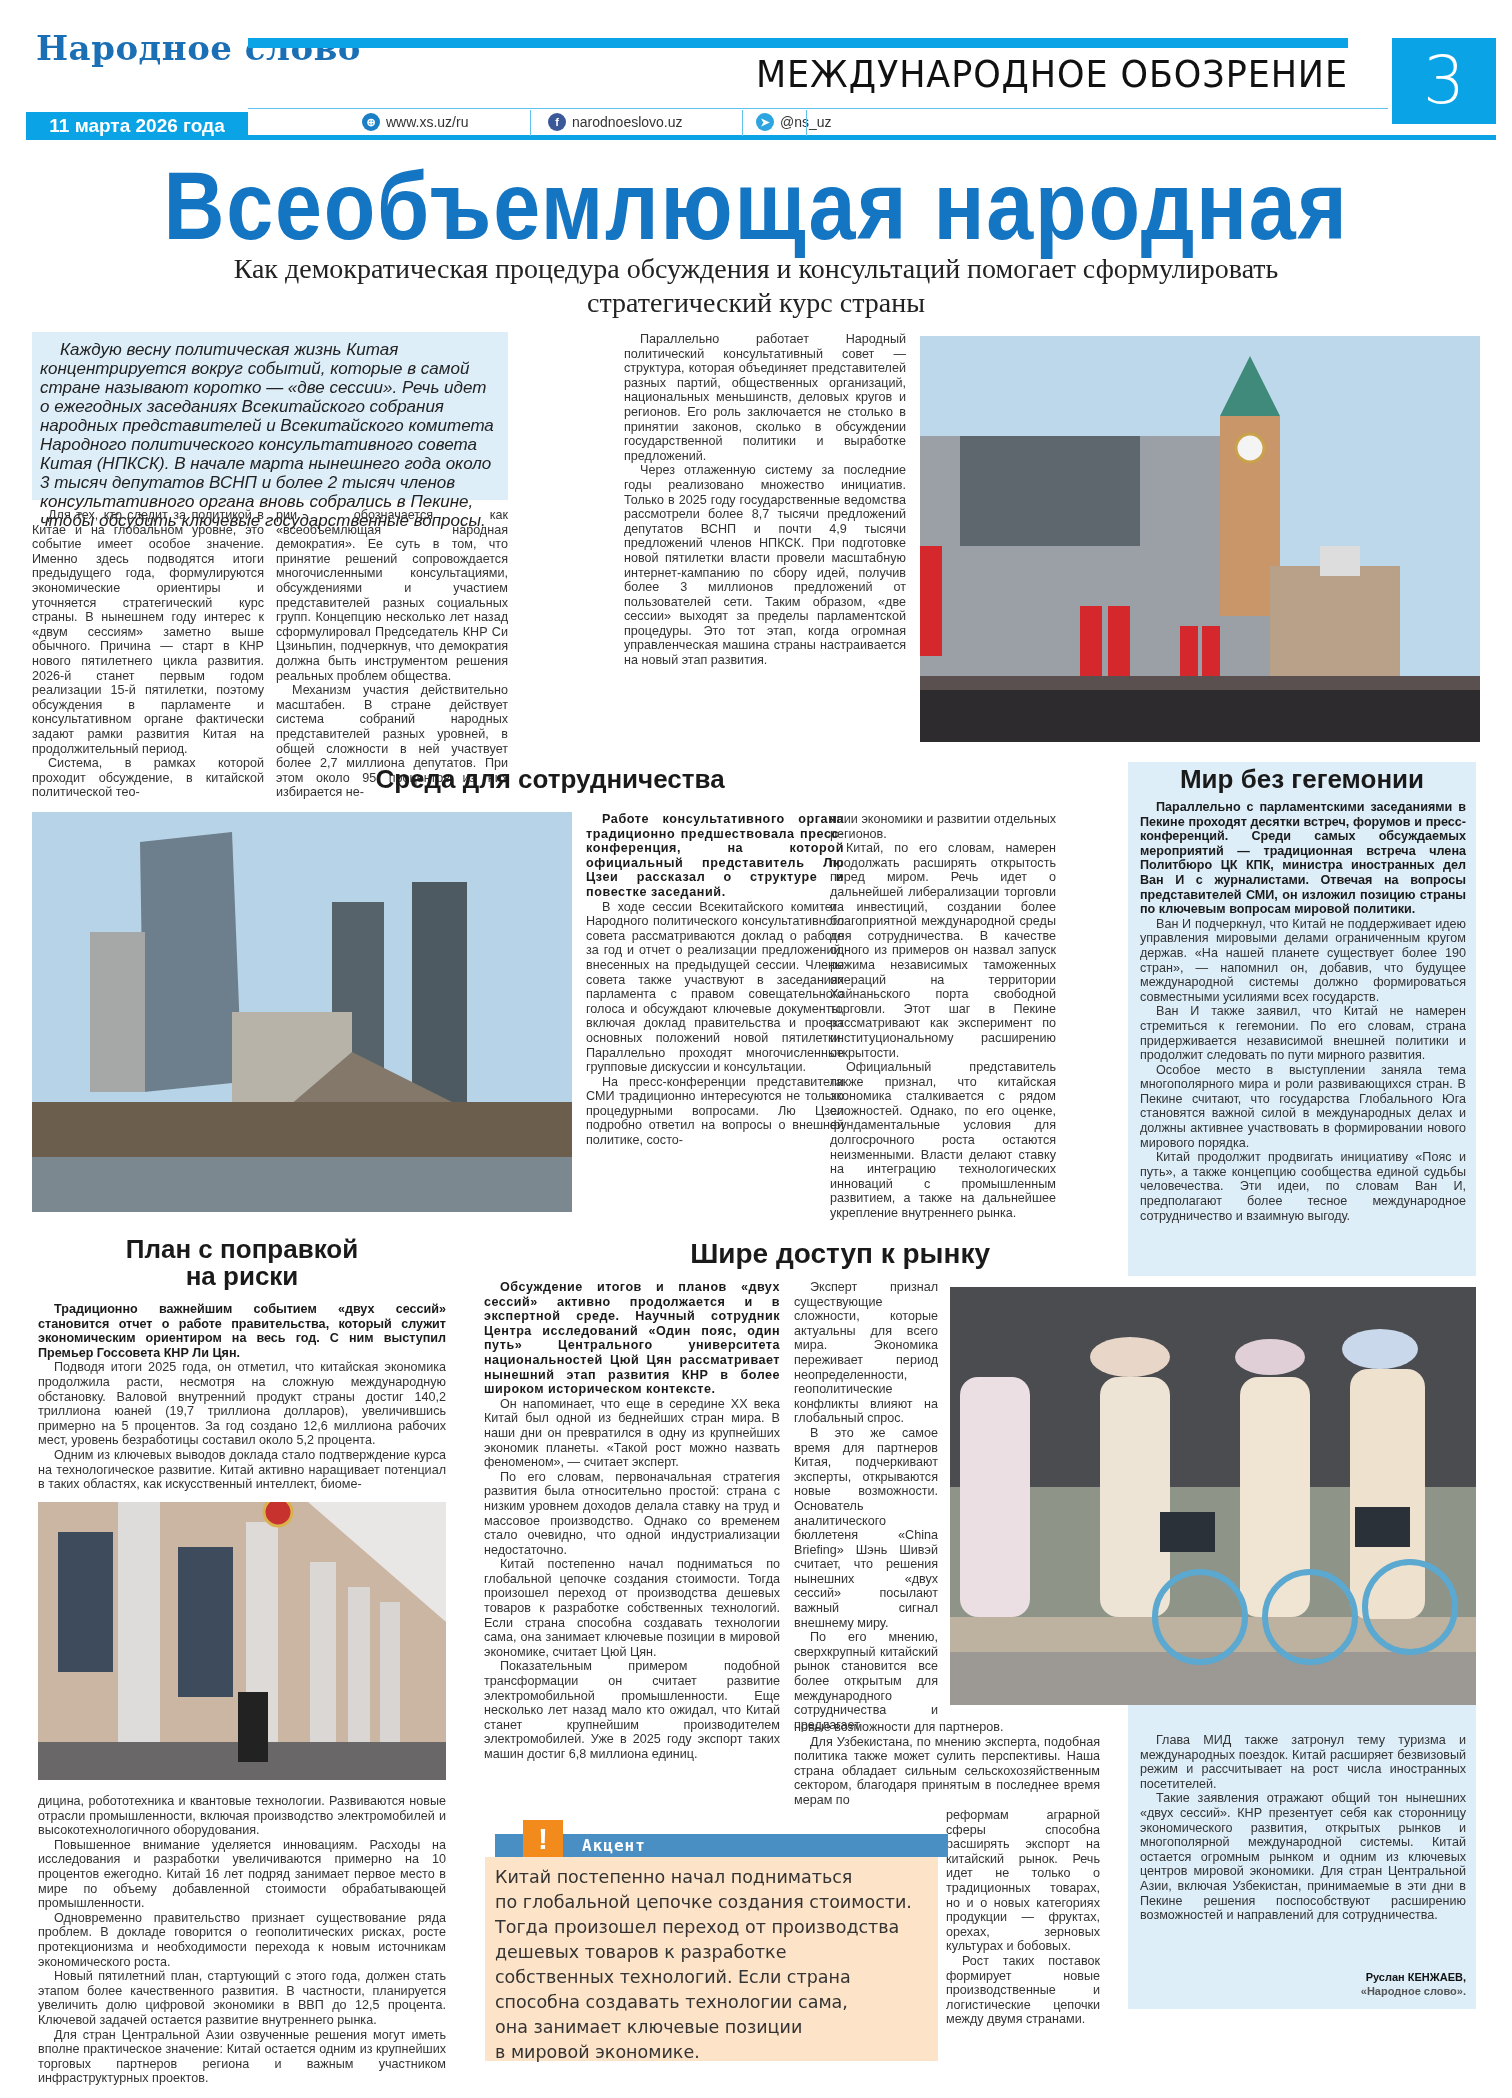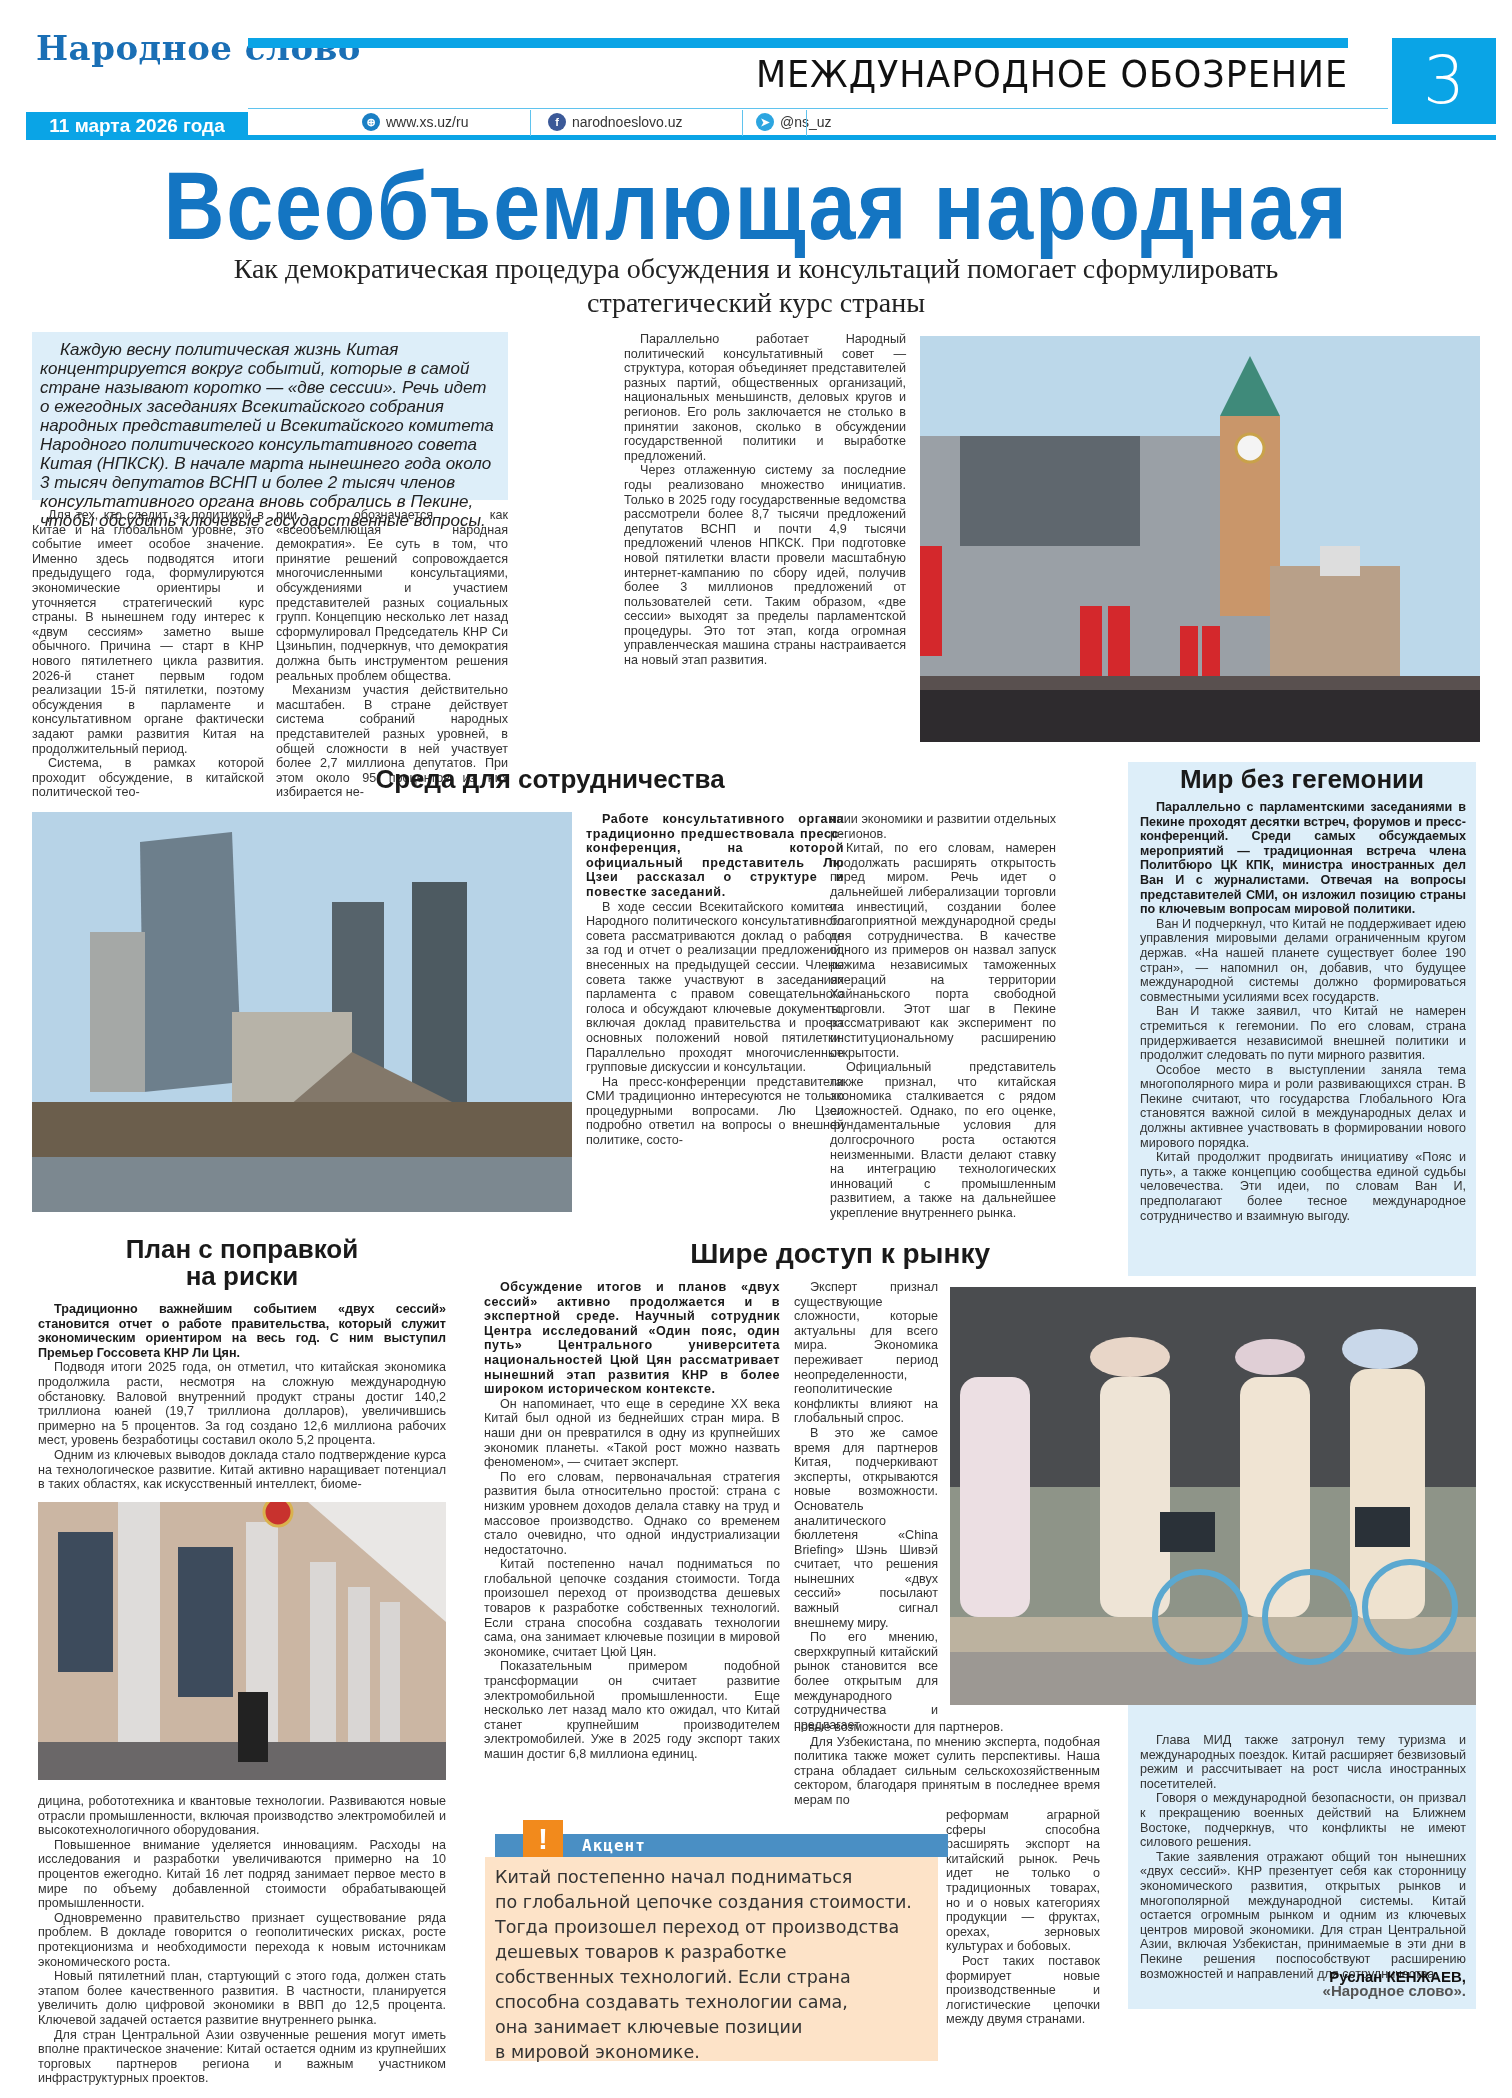--- a/index.html
+++ b/index.html
@@ -165,24 +165,23 @@
     <circle cx="360" cy="330" r="45" fill="none" stroke="#5ba8d0" stroke-width="6"></circle>
     <circle cx="460" cy="320" r="45" fill="none" stroke="#5ba8d0" stroke-width="6"></circle>
     <rect x="210" y="225" width="55" height="40" fill="#2a3138"></rect>
     <rect x="405" y="220" width="55" height="40" fill="#2a3138"></rect>
   </svg>
 </div>
 
 <div class="abs panel-blue" style="left:1128px;top:1705px;width:348px;height:304px;"></div>
 <div class="abs txt" style="left:1140px;top:1733px;width:326px;">
   <p>Глава МИД также затронул тему туризма и международных поездок. Китай расширяет безвизовый режим и рассчитывает на рост числа иностранных посетителей.</p>
-  <p>Говоря о международной безопасности, он призвал к прекращению военных действий на Ближнем Востоке, подчеркнув, что конфликты не имеют силового решения.</p>
   <p>Такие заявления отражают общий тон нынешних «двух сессий». КНР презентует себя как сторонницу экономического развития, открытых рынков и многополярной международной системы. Китай остается огромным рынком и одним из ключевых центров мировой экономики. Для стран Центральной Азии, включая Узбекистан, принимаемые в эти дни в Пекине решения поспособствуют расширению возможностей и направлений для сотрудничества.</p>
 </div>
-<div class="abs" style="left:1140px;top:1970px;width:326px;text-align:right;font-size:15px;line-height:14px;">
+<div class="abs" style="left:1140px;top:1970px;width:326px;text-align:right;font-size:11px;line-height:14px;">
   <div style="font-weight:bold;color:#111;">Руслан КЕНЖАЕВ,</div>
   <div style="font-weight:bold;color:#555;">«Народное слово».</div>
 </div>
 
 <div class="abs heading" style="left:32px;top:1236px;width:420px;font-size:26px;line-height:27px;">
   <div>План с поправкой</div>
   <div>на риски</div>
 </div>
 <div class="abs txt" style="left:38px;top:1302px;width:408px;">
   <p class="lead">Традиционно важнейшим событием «двух сессий» становится отчет о работе правительства, который служит экономическим ориентиром на весь год. С ним выступил Премьер Госсовета КНР Ли Цян.</p>

